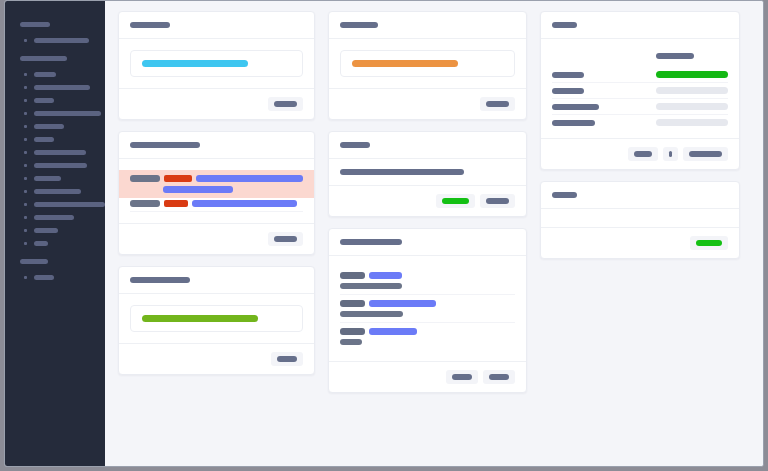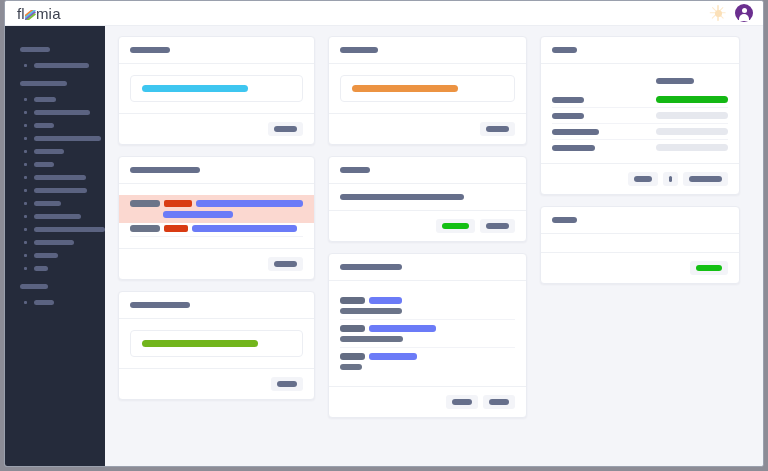--- a/index.html
+++ b/index.html
@@ -170,45 +170,20 @@
   .lline { display: flex; align-items: center; gap: 4px; margin-bottom: 4px; }
   .lline .g { height: 7px; border-radius: 3px; background: #646d83; }
   .lline .b { height: 7px; border-radius: 3px; background: #6b7bf7; }
   .lsub { height: 6px; border-radius: 3px; background: #6b7489; }
 </style>
 </head>
 <body>
 
 <div class="window">
 
-  <div class="topbar">
-    <div class="logo">
-      <span class="logo-text">fl</span>
-      <span class="logo-mark">
-        <i></i>
-          <i></i>
-          <i></i>
-          <i></i>
-      </span>
-      <span class="logo-text">mia</span>
-    </div>
-    <div class="topbar-right">
-      <span class="sun-icon">
-        <span class="ray r1"></span>
-          <span class="ray r2"></span>
-        <span class="ray r3"></span>
-          <span class="ray r4"></span>
-        <span class="core"></span>
-      </span>
-      <span class="avatar">
-        <span class="head"></span>
-          <span class="body"></span>
-      </span>
-    </div>
-  </div>
 
   <div class="body">
 
     <div class="sidebar">
 
       <div class="nav-group">
         <div class="nav-head" style="width:30px"></div>
         <div class="nav-item">
           <span class="nav-dot"></span>
           <span class="nav-bar" style="width:55px"></span>

